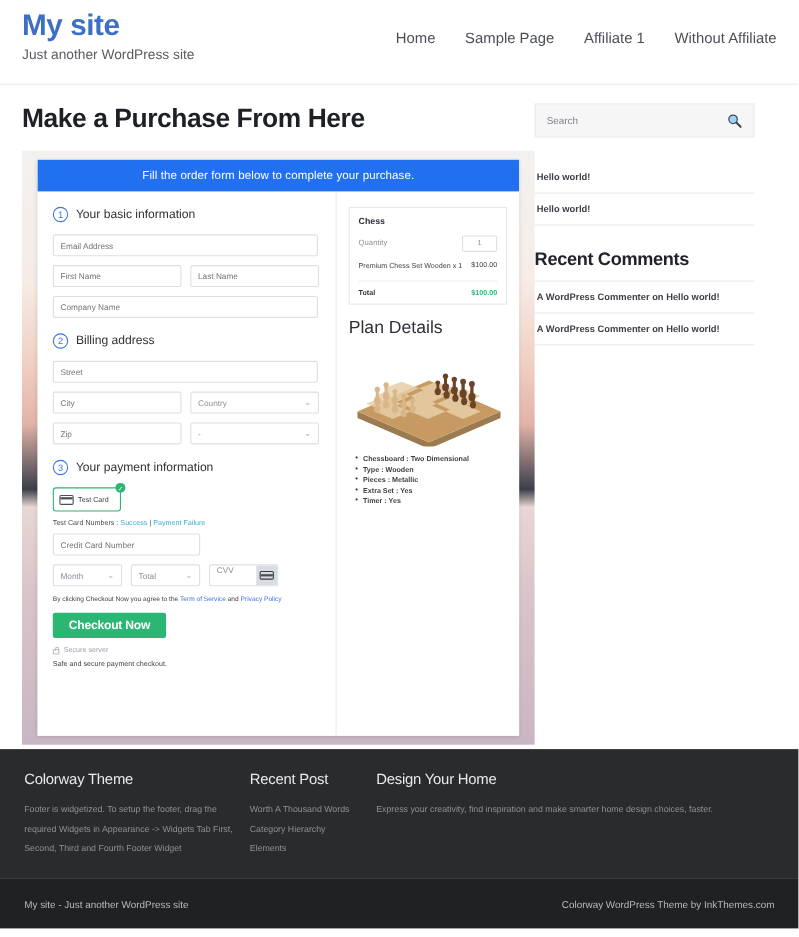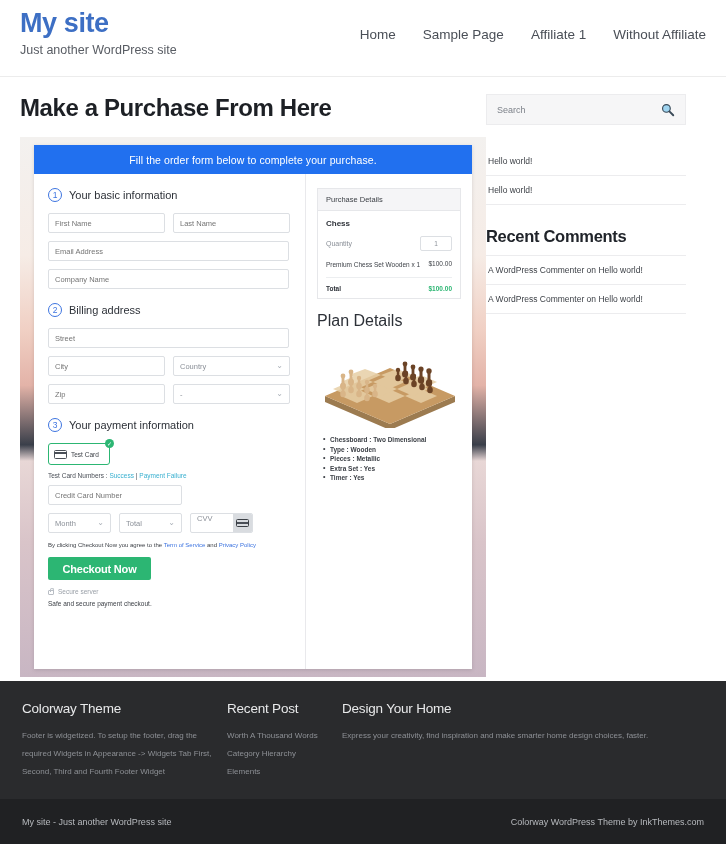--- a/index.html
+++ b/index.html
@@ -353,21 +353,21 @@
     padding-bottom: 9px;
     border-bottom: 1px solid #ececee;
   }
   .widget-list { list-style: none; }
   .widget-list li {
     border-bottom: 1px solid #ececee;
     padding: 9px 2px;
     font-size: 8.5px;
     color: #3b3f45;
   }
-  .widget-list li a { color: #3b3f45; text-decoration: none; }
+  .widget-list li a { color: #3b3f45; text-decoration: none; font-weight: bold; }
 
   
   .footer-main {
     background: #2a2b2d;
     padding: 20px 26px 18px 22px;
     display: flex;
     margin-top: 4px;
   }
   .fcol-1 { width: 205px; flex: 0 0 205px; }
   .fcol-2 { width: 115px; flex: 0 0 115px; }
@@ -430,25 +430,25 @@
         <div class="order-body">
 
           <div class="form-side">
 
             <div class="step-head">
               <span class="step-num">1</span>
               <span class="step-label">Your basic information</span>
             </div>
 
             <div class="f-row">
+              <input class="fld" placeholder="Email Address" style="">
+            </div>
+            <div class="f-row">
               <input class="fld half" placeholder="First Name" style="">
               <input class="fld half" placeholder="Last Name" style="">
-            </div>
-            <div class="f-row">
-              <input class="fld" placeholder="Email Address" style="">
             </div>
             <div class="f-row">
               <input class="fld" placeholder="Company Name" style="">
             </div>
 
             <div class="step-head" style="margin-top:14px">
               <span class="step-num">2</span>
               <span class="step-label">Billing address</span>
             </div>
 
@@ -515,21 +515,20 @@
             <div class="secure-row">
               <span class="lock-icon"></span>
               <span class="secure-text">Secure server</span>
             </div>
             <div class="safe-text">Safe and secure payment checkout.</div>
           </div>
 
           <div class="detail-side">
 
             <div class="pd-box">
-              <div class="pd-head">Purchase Details</div>
               <div class="pd-body">
                 <div class="pd-item-name">Chess</div>
                 <div class="pd-qty-row">
                   <span class="pd-qty-label">Quantity</span>
                   <span class="qty-box">1</span>
                 </div>
                 <div class="pd-line">
                   <span class="desc">Premium Chess Set Wooden x 1</span>
                   <span class="price">$100.00</span>
                 </div>

